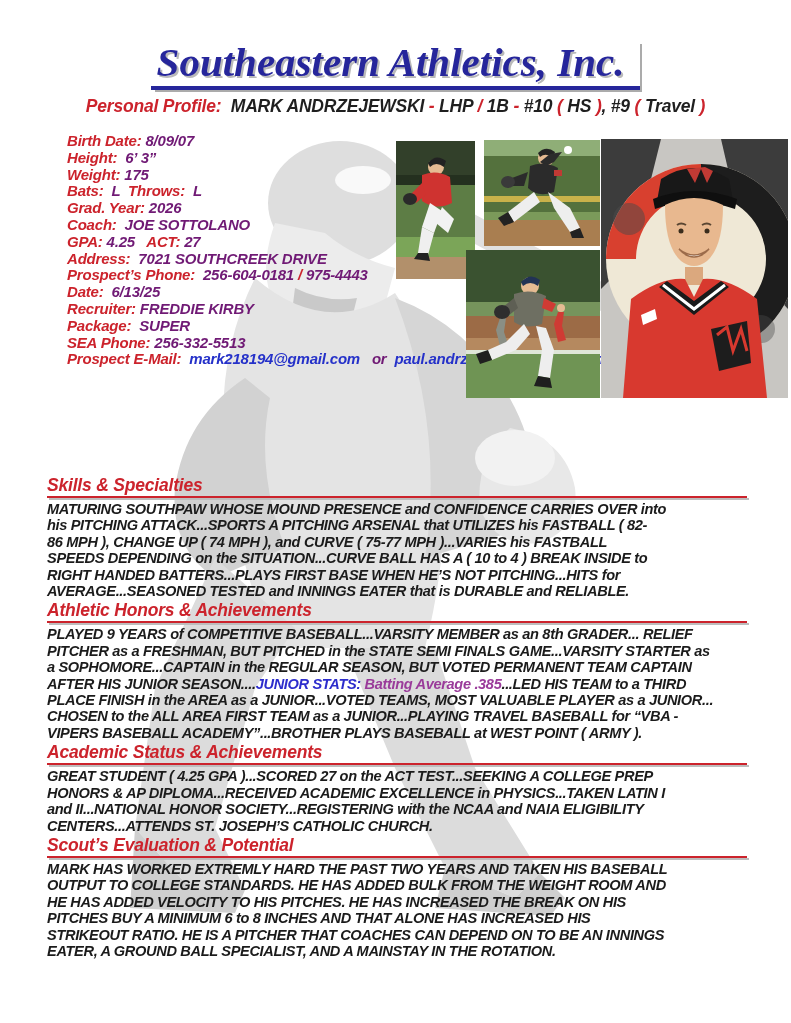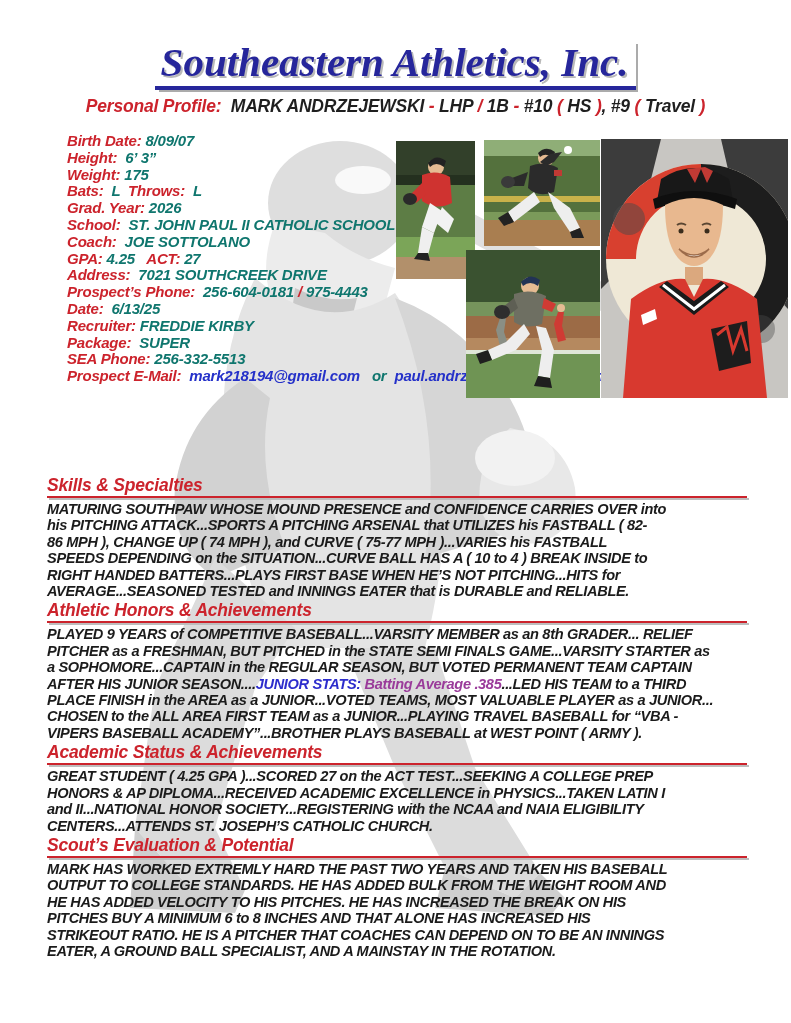--- a/index.html
+++ b/index.html
@@ -5,36 +5,36 @@
   html,body{margin:0;padding:0;background:#ffffff;}
   .page{
     position:relative;width:791px;height:1023px;background:#ffffff;
     overflow:hidden;font-family:"Liberation Sans",sans-serif;
   }
   
   .watermark{position:absolute;left:95px;top:128px;z-index:0;opacity:1;}
   
   .header{position:absolute;top:40px;left:0;width:791px;text-align:center;z-index:3;}
   .title{
-    display:inline-block;margin:0;padding:0 8px 2px 6px;
+    display:inline-block;margin:0;padding:0 16px 2px 6px;
     font-family:"Liberation Serif",serif;font-style:italic;font-weight:bold;
     font-size:41px;line-height:44px;color:#26269b;
     border-bottom:4px solid #26269b;
     text-shadow:2px 2px 0 #b9b9b9;
     box-shadow:3px 3px 0 -1px #ababab;
   }
   .profile-line{
     margin-top:6px;font-size:17.5px;line-height:21px;font-weight:bold;font-style:italic;
     letter-spacing:-0.2px;white-space:pre;
   }
   
   .seg-red{color:#cc232c;margin-top:29px;}
   .seg-dark{color:#1f1f1f;}
   .seg-l{color:#cc232c;}
-  .seg-v{color:#0f766e;}
+  .seg-v{color:#701a75;}
   .seg-r{color:#cc232c;}
   .seg-b{color:#2531c9;}
   .seg-body{color:#1b1b1b;}
   .seg-blue{color:#2d2dcc;}
   .seg-purple{color:#9a3b9a;font-style:italic;}
   
   .info-block{
     position:absolute;left:67px;top:133px;z-index:2;
     font-size:15px;font-weight:bold;font-style:italic;letter-spacing:-0.2px;
   }
@@ -82,21 +82,20 @@
     <h1 class="title">Southeastern Athletics, Inc.</h1>
     <div class="profile-line" id="profile-line"><span class="seg-red">Personal Profile:  </span><span class="seg-dark">MARK ANDRZEJEWSKI </span><span class="seg-red">- </span><span class="seg-dark">LHP </span><span class="seg-red">/ </span><span class="seg-dark">1B </span><span class="seg-red">- </span><span class="seg-dark">#10 </span><span class="seg-red">( </span><span class="seg-dark">HS </span><span class="seg-red">)</span><span class="seg-dark">, #9 </span><span class="seg-red">( </span><span class="seg-dark">Travel </span><span class="seg-red">)</span></div>
   </div>
 
   <div class="info-block" id="info-block">
       <div class="info-line"><span class="seg-l">Birth Date:</span><span class="seg-v"> 8/09/07</span></div>
       <div class="info-line"><span class="seg-l">Height:</span><span class="seg-v">  6’ 3”</span></div>
       <div class="info-line"><span class="seg-l">Weight:</span><span class="seg-v"> 175</span></div>
       <div class="info-line"><span class="seg-l">Bats:</span><span class="seg-v">  L  </span><span class="seg-l">Throws:</span><span class="seg-v">  L</span></div>
       <div class="info-line"><span class="seg-l">Grad. Year:</span><span class="seg-v"> 2026</span></div>
-      <div class="info-line"><span class="seg-l">School:</span><span class="seg-v">  ST. JOHN PAUL II CATHOLIC SCHOOL</span></div>
       <div class="info-line"><span class="seg-l">Coach:</span><span class="seg-v">  JOE SOTTOLANO</span></div>
       <div class="info-line"><span class="seg-l">GPA:</span><span class="seg-v"> 4.25   </span><span class="seg-l">ACT:</span><span class="seg-v"> 27</span></div>
       <div class="info-line"><span class="seg-l">Address:</span><span class="seg-v">  7021 SOUTHCREEK DRIVE</span></div>
       <div class="info-line"><span class="seg-l">Prospect’s Phone:</span><span class="seg-v">  256-604-0181 </span><span class="seg-r">/</span><span class="seg-v"> 975-4443</span></div>
       <div class="info-line"><span class="seg-l">Date:</span><span class="seg-v">  6/13/25</span></div>
       <div class="info-line"><span class="seg-l">Recruiter:</span><span class="seg-v"> FREDDIE KIRBY</span></div>
       <div class="info-line"><span class="seg-l">Package:</span><span class="seg-v">  SUPER</span></div>
       <div class="info-line"><span class="seg-l">SEA Phone:</span><span class="seg-v"> 256-332-5513</span></div>
       <div class="info-line"><span class="seg-l">Prospect E-Mail:</span><span class="seg-v">  </span><span class="seg-b">mark218194@gmail.com</span><span class="seg-v">   or  </span><span class="seg-b">paul.andrzejewski@higherechelon.com</span></div>
     </div>

